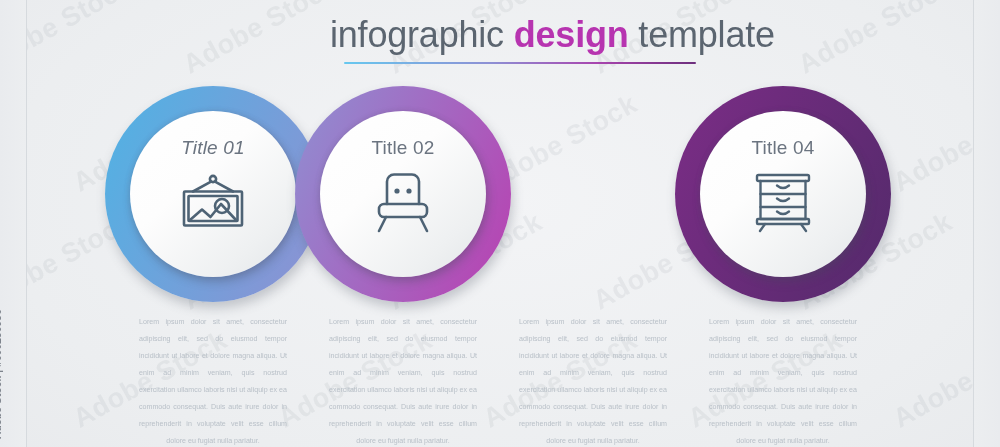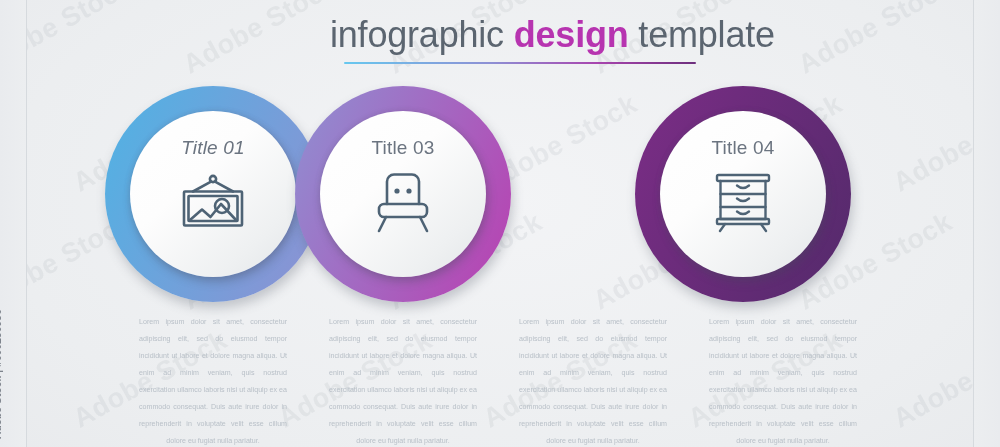--- a/index.html
+++ b/index.html
@@ -230,33 +230,33 @@
       <circle cx="45" cy="33" r="7"></circle>
       <path d="M13 47 L25 36.5 L33.5 44 L44 31 L59 47"></path>
     </svg>
           </div>
         </div>
       </div>
       <div class="ringwrap" style="left: 295px; z-index: 11;">
         <div class="ring" style="background: linear-gradient(115deg, rgb(143, 144, 210) 0%, rgb(185, 63, 176) 100%);"></div>
         <div class="ring-inner-shade"></div>
         <div class="disc">
-          <div class="disc-title">Title 03</div>
+          <div class="disc-title">Title 02</div>
           <div class="disc-icon">
     <svg width="62" height="62" viewBox="0 0 62 62" fill="none" stroke="#4e6375" stroke-width="2.6" stroke-linecap="round" stroke-linejoin="round">
       <path d="M15 33 V10.5 a7 7 0 0 1 7-7 h18 a7 7 0 0 1 7 7 V33"></path>
       <circle cx="25" cy="20" r="2.6" fill="#4e6375" stroke="none"></circle>
       <circle cx="37" cy="20" r="2.6" fill="#4e6375" stroke="none"></circle>
       <rect x="7" y="33" width="48" height="13" rx="5"></rect>
       <path d="M14 46 L7 60 M48 46 L55 60"></path>
     </svg>
           </div>
         </div>
       </div>
-      <div class="ringwrap" style="left: 635px; z-index: 13;">
+      <div class="ringwrap" style="left: 675px; z-index: 13;">
         <div class="ring" style="background: linear-gradient(115deg, rgb(123, 45, 134) 0%, rgb(84, 42, 107) 100%);"></div>
         <div class="ring-inner-shade"></div>
         <div class="disc">
           <div class="disc-title">Title 04</div>
           <div class="disc-icon">
     <svg width="62" height="62" viewBox="0 0 62 62" fill="none" stroke="#4e6375" stroke-width="2.4" stroke-linecap="round" stroke-linejoin="round">
       <rect x="5" y="4" width="52" height="6" rx="1.5"></rect>
       <path d="M8.5 10 V48 H53.5 V10"></path>
       <path d="M8.5 23 H53.5 M8.5 36 H53.5"></path>
       <path d="M25 14.5 q6 5 12 0"></path>

